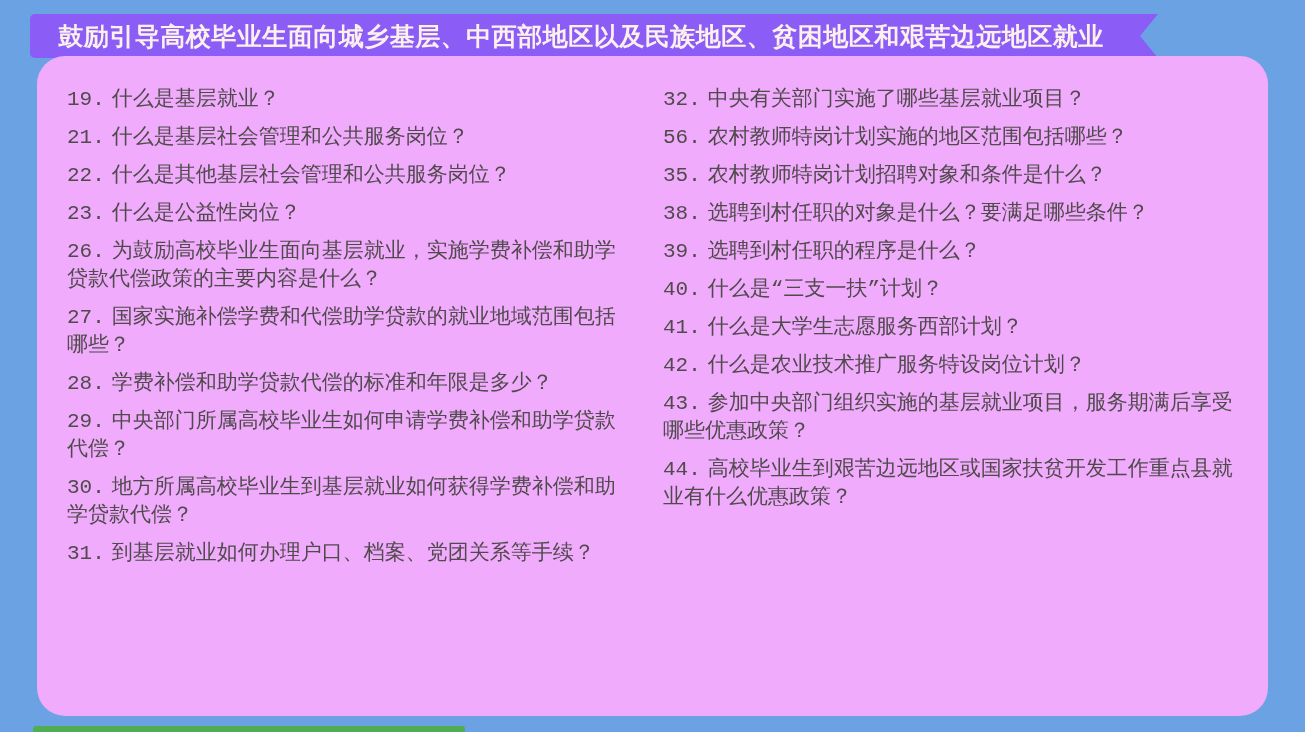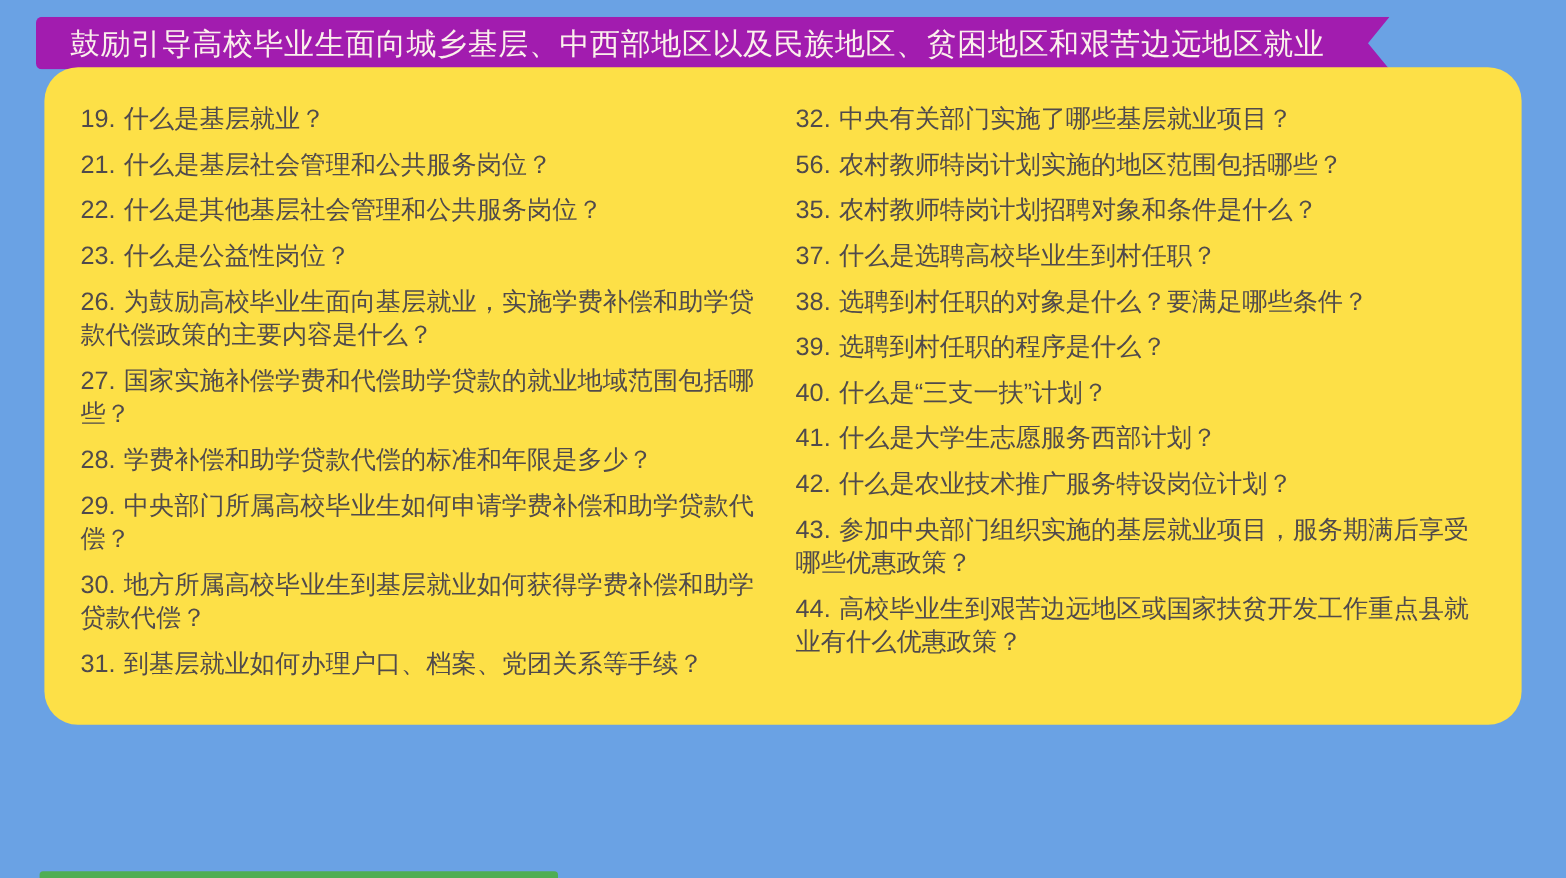--- a/index.html
+++ b/index.html
@@ -10,47 +10,48 @@
     overflow: hidden;
     position: relative;
     font-family: "Liberation Sans", sans-serif;
   }
   .ribbon {
     position: absolute;
     left: 30px;
     top: 14px;
     width: 1128px;
     height: 44px;
-    background: #a21caf;
+    background: #8b5cf6;
     border-radius: 5px 0 0 5px;
     clip-path: polygon(0 0, 100% 0, calc(100% - 18px) 50%, 100% 100%, 0 100%);
     display: flex;
     align-items: center;
     justify-content: center;
     padding-right: 26px;
     box-sizing: border-box;
     color: #fbf0ec;
     font-size: 25px;
-    font-weight: normal;
+    font-weight: bold;
     letter-spacing: 0.5px;
     white-space: nowrap;
   }
   .card {
     position: absolute;
     left: 37px;
     top: 56px;
     width: 1231px;
-    height: 548px;
-    background: #fde047;
+    height: 660px;
+    background: #f0abfc;
     border-radius: 28px;
     box-sizing: border-box;
     padding: 30px 18px 0 30px;
     display: flex;
     gap: 31px;
     align-items: flex-start;
+    font-family: Liberation Mono, monospace;
   }
   .col { width: 565px; flex: none; }
   .col.right { width: 575px; }
   .q {
     font-size: 21px;
     line-height: 28px;
     margin-bottom: 10px;
     color: #504a4c;
   }
   .q .num { margin-right: 7px; }
@@ -83,21 +84,20 @@
     <div class="q"><span class="num">28.</span><span>学费补偿和助学贷款代偿的标准和年限是多少？</span></div>
     <div class="q"><span class="num">29.</span><span>中央部门所属高校毕业生如何申请学费补偿和助学贷款代偿？</span></div>
     <div class="q"><span class="num">30.</span><span>地方所属高校毕业生到基层就业如何获得学费补偿和助学贷款代偿？</span></div>
     <div class="q"><span class="num">31.</span><span>到基层就业如何办理户口、档案、党团关系等手续？</span></div>
   </div>
 
   <div class="col right">
     <div class="q"><span class="num">32.</span><span>中央有关部门实施了哪些基层就业项目？</span></div>
     <div class="q"><span class="num">56.</span><span>农村教师特岗计划实施的地区范围包括哪些？</span></div>
     <div class="q"><span class="num">35.</span><span>农村教师特岗计划招聘对象和条件是什么？</span></div>
-    <div class="q"><span class="num">37.</span><span>什么是选聘高校毕业生到村任职？</span></div>
     <div class="q"><span class="num">38.</span><span>选聘到村任职的对象是什么？要满足哪些条件？</span></div>
     <div class="q"><span class="num">39.</span><span>选聘到村任职的程序是什么？</span></div>
     <div class="q"><span class="num">40.</span><span>什么是“三支一扶”计划？</span></div>
     <div class="q"><span class="num">41.</span><span>什么是大学生志愿服务西部计划？</span></div>
     <div class="q"><span class="num">42.</span><span>什么是农业技术推广服务特设岗位计划？</span></div>
     <div class="q"><span class="num">43.</span><span>参加中央部门组织实施的基层就业项目，服务期满后享受哪些优惠政策？</span></div>
     <div class="q"><span class="num">44.</span><span>高校毕业生到艰苦边远地区或国家扶贫开发工作重点县就业有什么优惠政策？</span></div>
   </div>
 
 </div>

